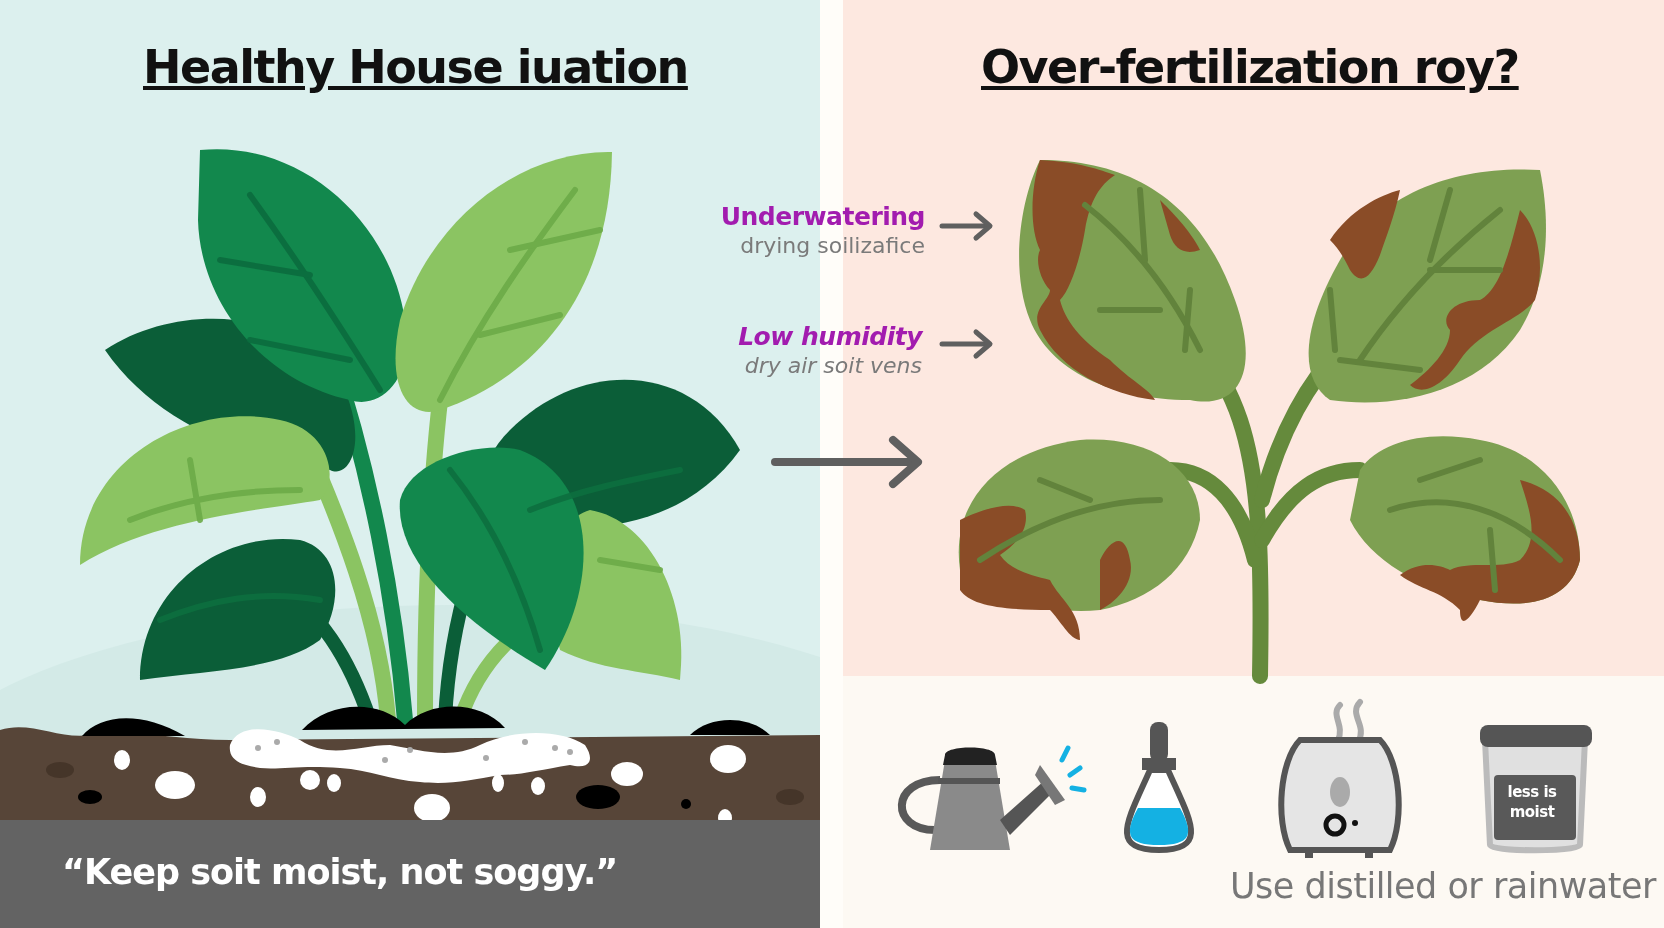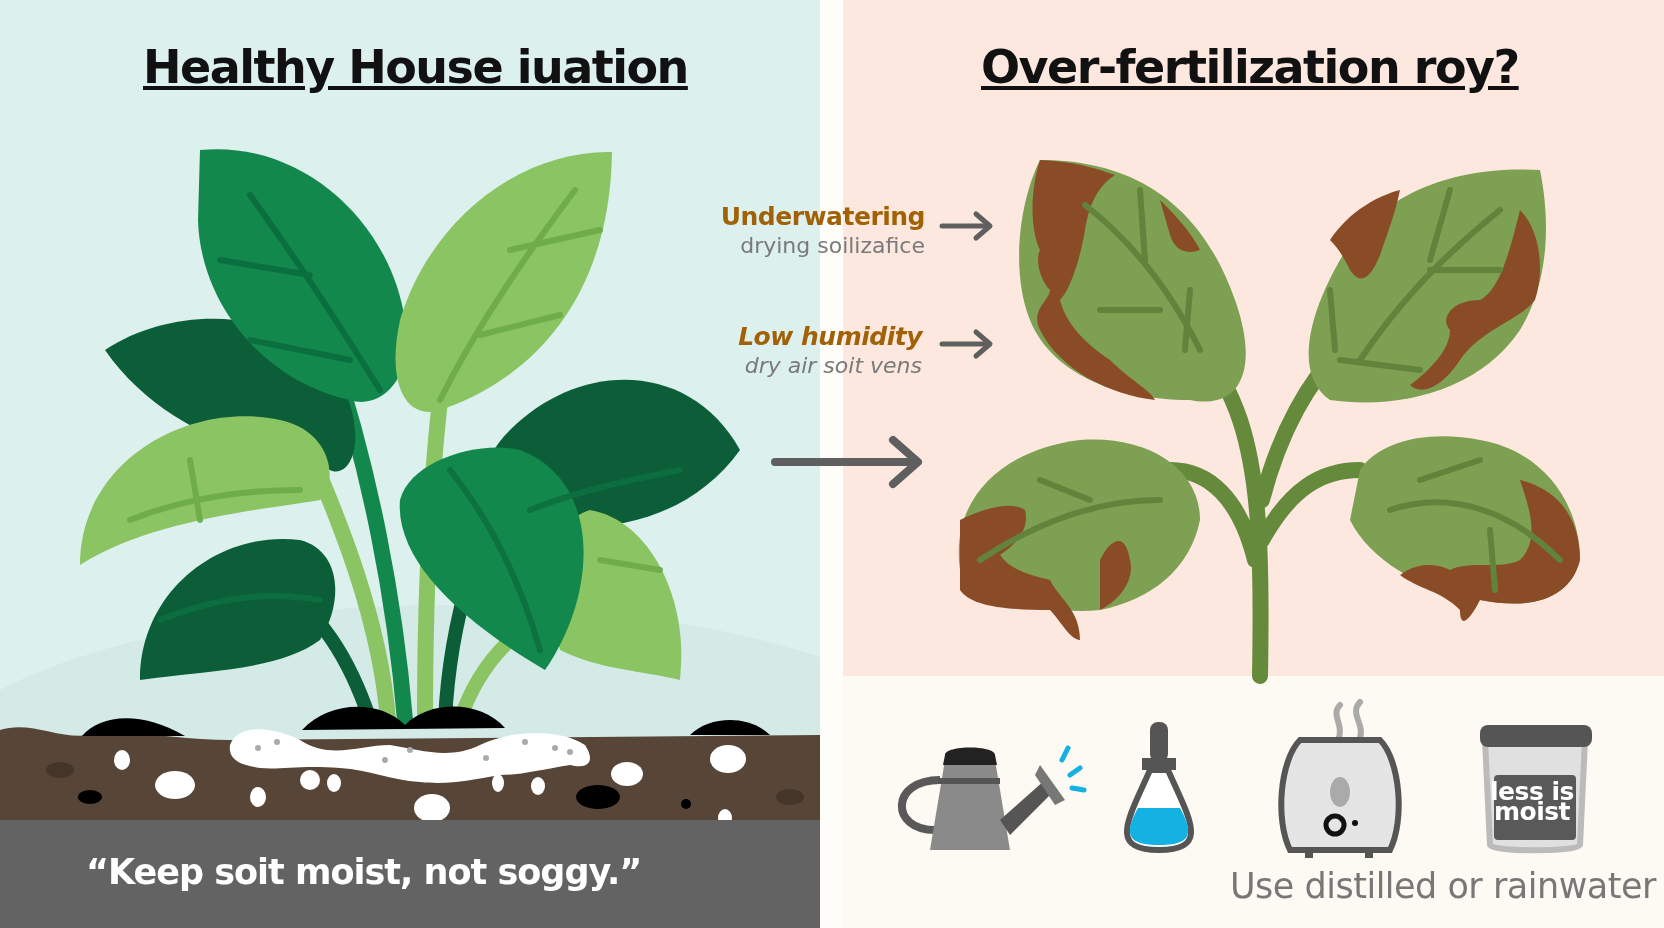--- a/index.html
+++ b/index.html
@@ -9,28 +9,28 @@
   #left { left: 0; top: 0; width: 820px; height: 928px; background: #dcf0ee; overflow: hidden; }
   #gutter { left: 820px; top: 0; width: 23px; height: 928px; background: #fffdf9; }
   #right-top { left: 843px; top: 0; width: 821px; height: 676px; background: #fde8e0; }
   #right-bottom { left: 843px; top: 676px; width: 821px; height: 252px; background: #fdf9f3; }
   .title { position: absolute; font-weight: bold; color: #111; font-size: 46px; letter-spacing: -1.5px; white-space: nowrap; text-decoration: underline; }
   #left-title { left: 143px; top: 40px; }
   #right-title { left: 981px; top: 40px; }
   .hill { position: absolute; left: -100px; top: 605px; width: 1100px; height: 400px; border-radius: 50%; background: #d3eae7; }
   svg.art { position: absolute; left: 0; top: 0; }
   .soil-band { position: absolute; left: 0; top: 820px; width: 820px; height: 108px; background: #636363; }
-  .quote { position: absolute; left: 62px; top: 852px; color: #fff; font-weight: bold; font-size: 35px; letter-spacing: -1px; white-space: nowrap; margin-left: 24px; }
+  .quote { position: absolute; left: 62px; top: 852px; color: #fff; font-weight: bold; font-size: 35px; letter-spacing: -1px; white-space: nowrap; }
   .label { position: absolute; text-align: right; white-space: nowrap; }
-  .label .main { font-weight: bold; color: #a16207; font-size: 25px; letter-spacing: -0.5px; display: block; }
+  .label .main { font-weight: bold; color: #a21caf; font-size: 25px; letter-spacing: -0.5px; display: block; }
   .label .sub { color: #7a7a7a; font-size: 22px; display: block; margin-top: 2px; }
   #label-under { right: calc(1664px - 925px); top: 202px; }
   #label-humid { right: calc(1664px - 922px); top: 322px; font-style: italic; }
   .caption { position: absolute; left: 1230px; top: 866px; color: #777; font-weight: normal; font-size: 35px; letter-spacing: -0.5px; white-space: nowrap; }
-  .jar-text { position: absolute; left: 1490px; top: 782px; width: 84px; color: #fff; font-weight: bold; font-size: 25px; line-height: 20px; text-align: center; letter-spacing: -0.5px; }
+  .jar-text { position: absolute; left: 1490px; top: 782px; width: 84px; color: #fff; font-weight: bold; font-size: 15px; line-height: 20px; text-align: center; letter-spacing: -0.5px; }
 </style>
 </head>
 <body>
 
 <div class="panel" id="left">
   <div class="hill"></div>
 </div>
 <div class="panel" id="gutter"></div>
 <div class="panel" id="right-top"></div>
 <div class="panel" id="right-bottom"></div>

